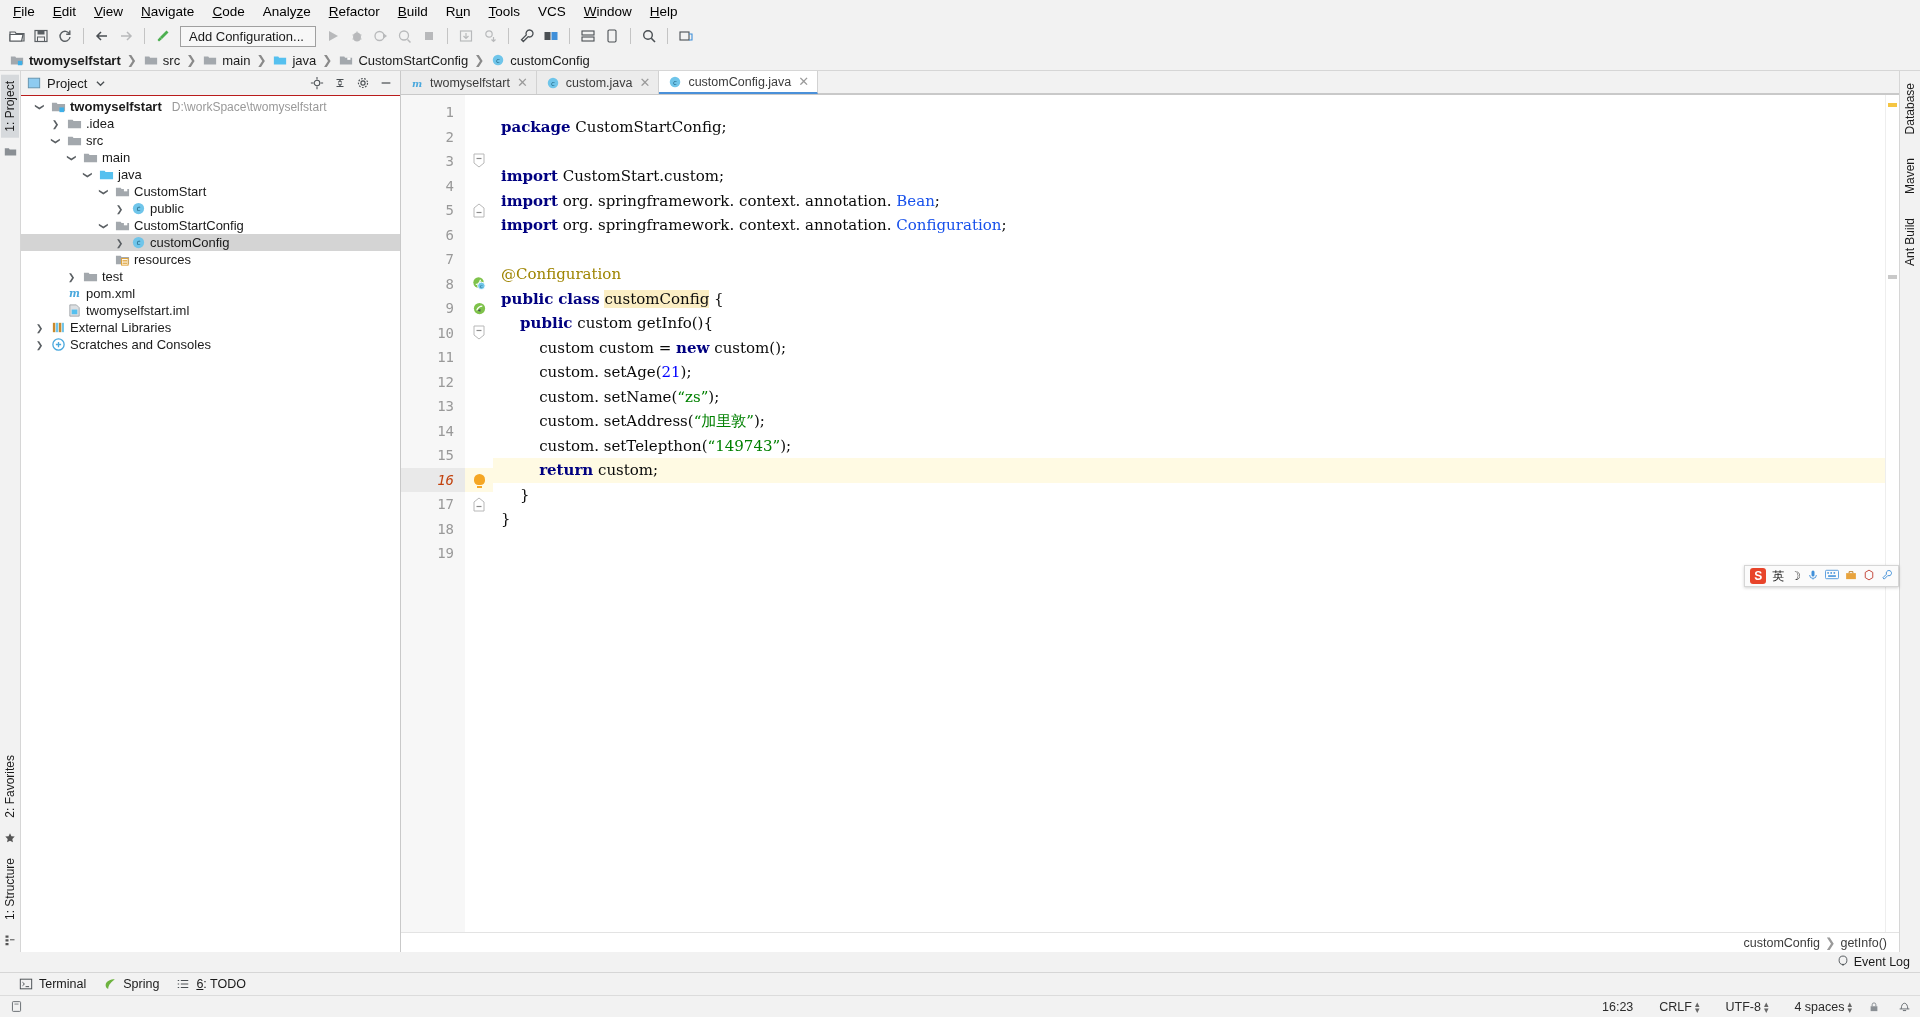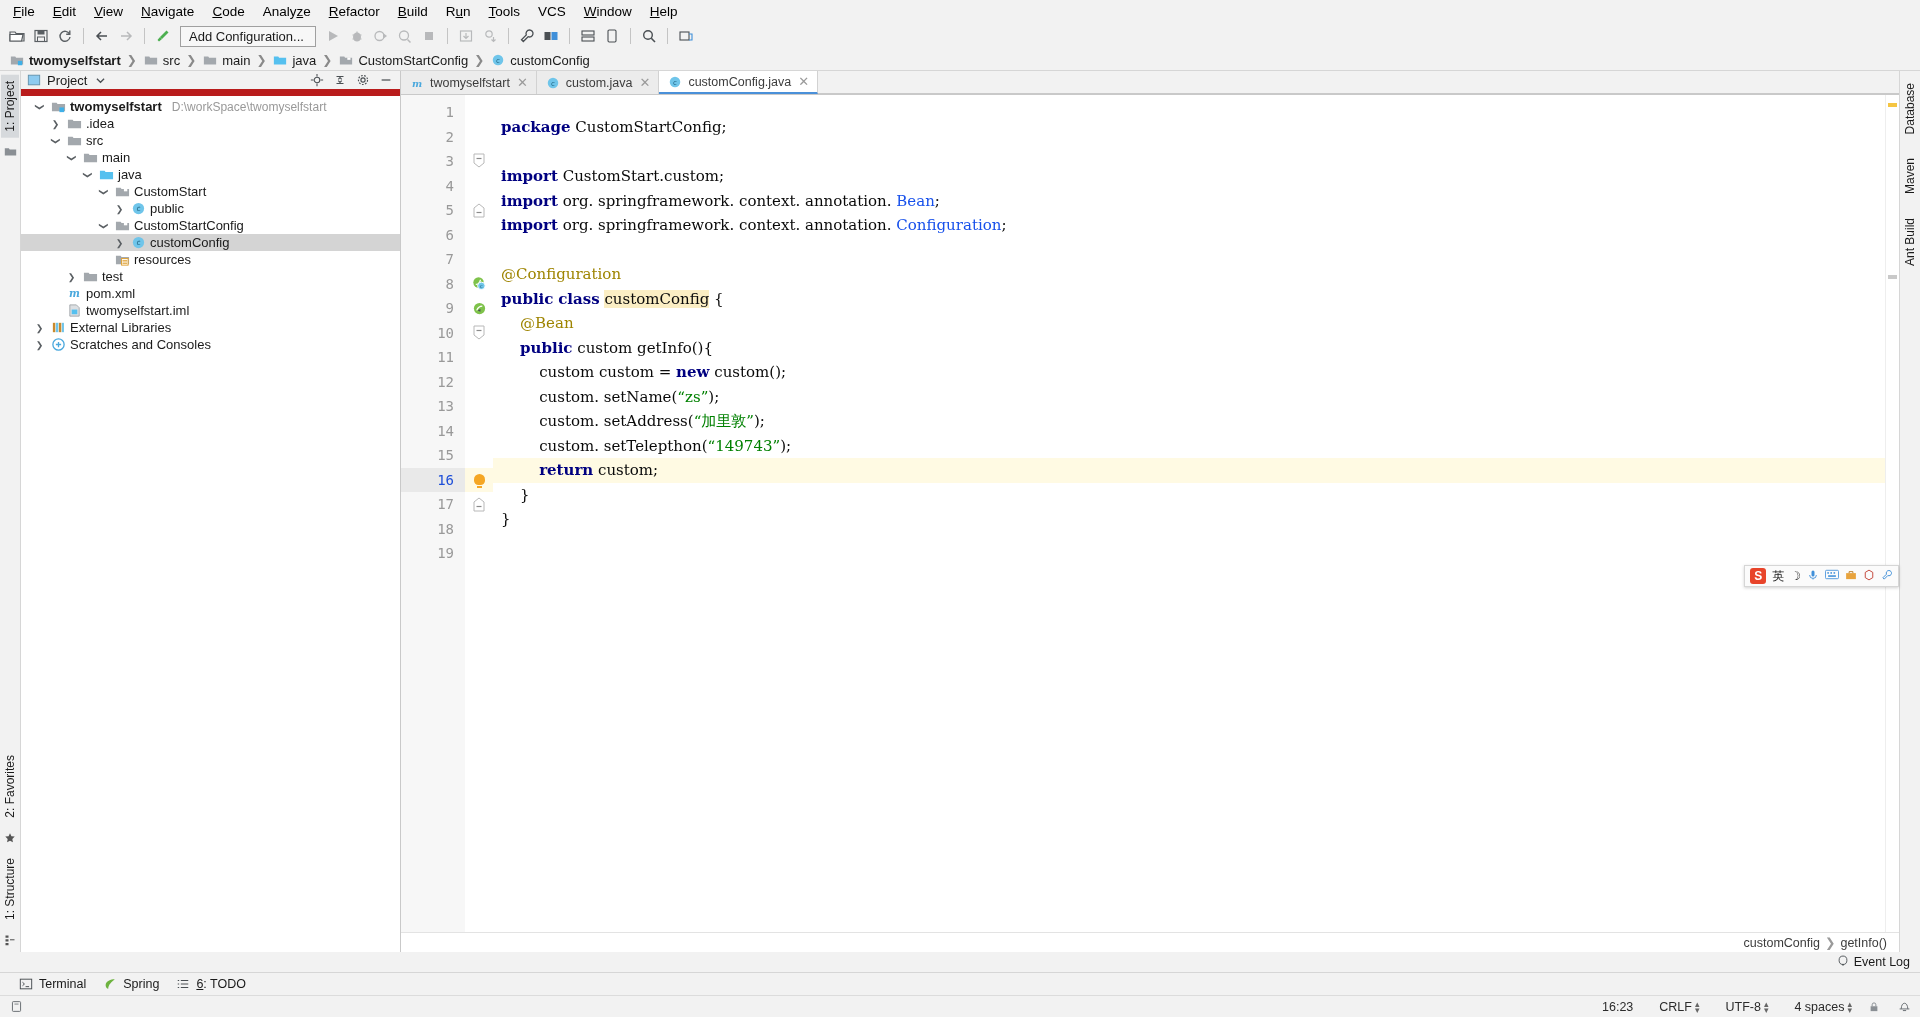--- a/index.html
+++ b/index.html
@@ -73,21 +73,21 @@
     display: flex; flex-direction: column; align-items: center; padding-top: 6px; gap: 12px;
   }
 
   
   .project {
     width: 380px; background: #ffffff; display: flex; flex-direction: column;
     border-right: 1px solid #c9c9c9;
   }
   .proj-head {
     height: 25px; background: #f2f2f2; display: flex; align-items: center;
-    padding: 0 5px; border-bottom: 7px solid #b91c1c; gap: 5px;
+    padding: 0 5px; border-bottom: 1px solid #b91c1c; gap: 5px;
   }
   .proj-title { font-size: 13px; display: flex; align-items: center; gap: 6px; }
   .proj-head .spacer { flex: 1; }
   .phico { width: 18px; height: 18px; display:flex; align-items:center; justify-content:center; color:#5a5f63; }
   .tree { flex: 1; overflow: hidden; padding-top: 2px; background: #fff; }
   .node {
     height: 17px; display: flex; align-items: center; gap: 4px;
     font-size: 13px; white-space: nowrap; padding-right: 6px;
   }
   .node.sel { background: #d4d4d4; }
@@ -116,21 +116,21 @@
   .gutter {
     width: 64px; background: #f7f7f7; flex: 0 0 64px; border-right: 0px;
     padding-top: 5px; position: relative;
   }
   .foldcol { width: 28px; flex: 0 0 28px; background: #fff; padding-top: 5px; }
   .codecol { flex: 1 1 auto; padding-top: 20px; position: relative; overflow: hidden; }
   .ln {
     height: 24.5px; line-height: 24.5px; text-align: right; padding-right: 11px;
     font-family: "DejaVu Sans Mono", monospace; font-size: 14px; color: #999999;
   }
-  .ln.cur { background: #e9e9e9; color: #1d4ed8; }
+  .ln.cur { background: #e9e9e9; color: #c2410c; font-style: italic; }
   .cline {
     height: 24.5px; line-height: 24.5px;
     font-family: "DejaVu Serif", serif; font-size: 15px; color: #0a0a0a;
     white-space: pre; padding-left: 8px;
   }
   .cline.hl { background: #fffae3; }
   .kw { color: #000080; font-weight: bold; }
   .ann { color: #9e8400; }
   .str { color: #008000; }
   .num { color: #0000ff; }
@@ -745,23 +745,23 @@
           </div>
         <div class="codecol" id="codecol">
             <div class="cline"><span class="kw">package</span> CustomStartConfig;</div>
             <div class="cline">&nbsp;</div>
             <div class="cline"><span class="kw">import</span> CustomStart.custom;</div>
             <div class="cline"><span class="kw">import</span> org. springframework. context. annotation. <span class="cls">Bean</span>;</div>
             <div class="cline"><span class="kw">import</span> org. springframework. context. annotation. <span class="cls">Configuration</span>;</div>
             <div class="cline">&nbsp;</div>
             <div class="cline"><span class="ann">@Configuration</span></div>
             <div class="cline"><span class="kw">public</span> <span class="kw">class</span> <span class="hlname">customConfig</span> {</div>
-            <div class="cline">    <span class="ann">@Bean</span></div>
             <div class="cline">    <span class="kw">public</span> custom getInfo(){</div>
             <div class="cline">        custom custom = <span class="kw">new</span> custom();</div>
+            <div class="cline">        custom. setAge(<span class="num">21</span>);</div>
             <div class="cline">        custom. setName(<span class="str">“zs”</span>);</div>
             <div class="cline">        custom. setAddress(<span class="str">“加里敦”</span>);</div>
             <div class="cline">        custom. setTelepthon(<span class="str">“149743”</span>);</div>
             <div class="cline hl">        <span class="kw">return</span> custom;</div>
             <div class="cline">    }</div>
             <div class="cline">}</div>
             <div class="cline">&nbsp;</div>
           </div>
         <div class="stripe">
           <div class="mark" style="top:8px;background:#f5c542;"></div>

